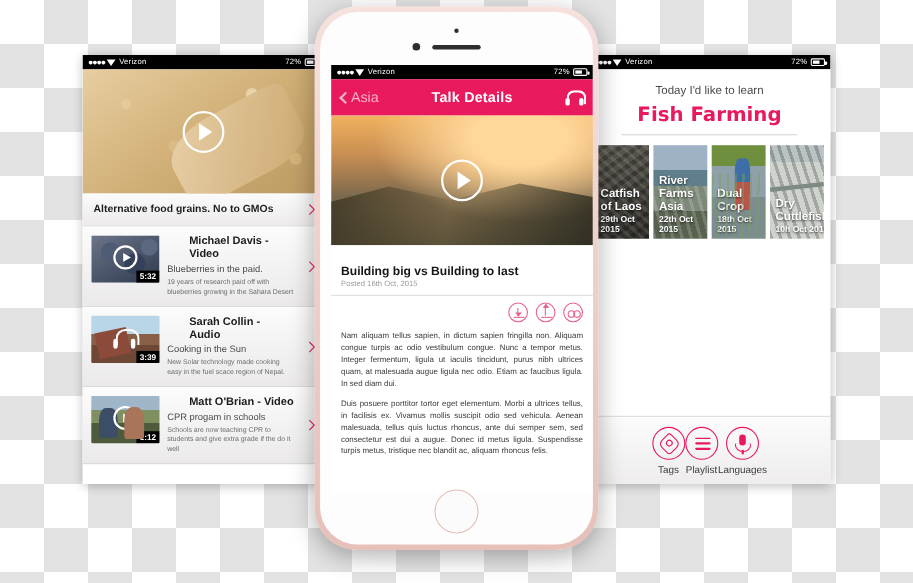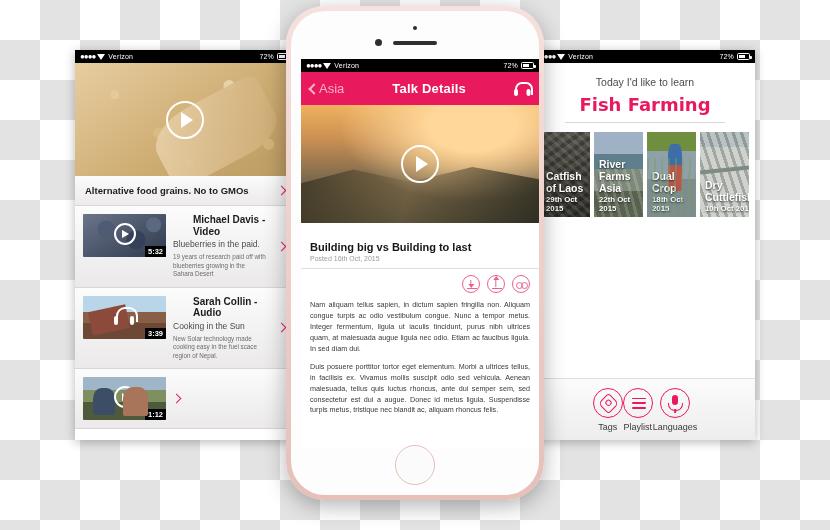--- a/index.html
+++ b/index.html
@@ -137,21 +137,21 @@
   .chev-r {
     width:7px; height:7px; border-right:1.8px solid #e8195c;
     border-top:1.8px solid #e8195c; transform:rotate(45deg); flex:none;
   }
   .lrow {
     display:flex; gap:7px; padding:8px 10px 8px 8px; align-items:flex-start;
     background:linear-gradient(180deg,#fcfcfc,#ebe9e9);
     border-bottom:1px solid #d8d6d6;
   }
   .thumb {
-    width:83px; height:43px; flex:none; position:relative; overflow:hidden;
+    width:62px; height:43px; flex:none; position:relative; overflow:hidden;
     border-radius:1px;
     padding-left:12px;
   }
   .thumb.t1{ background:
       radial-gradient(circle at 28% 35%, #4e5b74 0 8px, transparent 9px),
       radial-gradient(circle at 64% 60%, #35415a 0 9px, transparent 10px),
       radial-gradient(circle at 85% 25%, #5a6880 0 7px, transparent 8px),
       linear-gradient(150deg,#6b7489,#2f3a4f); }
   .thumb.t2{ background:
       linear-gradient(180deg,#b9d5e8 0 38%, #8a5f47 38% 62%, #6e4836 62% 100%); }
@@ -382,20 +382,25 @@
         <div class="ldesc">New Solar technology made cooking easy in the fuel scace region of Nepal.</div>
       </div>
       <span class="chev-r lchev"></span>
     </div>
 
     <div class="lrow">
       <div class="thumb t3">
         <div class="play-sm"></div>
         <div class="dur">1:12</div>
       </div>
+      <div class="lbody">
+        <div class="ltitle">Matt O'Brian - Video</div>
+        <div class="lsub">CPR progam in schools</div>
+        <div class="ldesc">Schools are now teaching CPR to students and give extra grade if the do it well</div>
+      </div>
       <span class="chev-r lchev"></span>
     </div>
   </div>
 
   <div class="screen" id="screen-right">
 
     <div class="statusbar">
       <div class="sb-left">
         <span class="dots">●●●●</span>
         <span class="wifi"></span>

